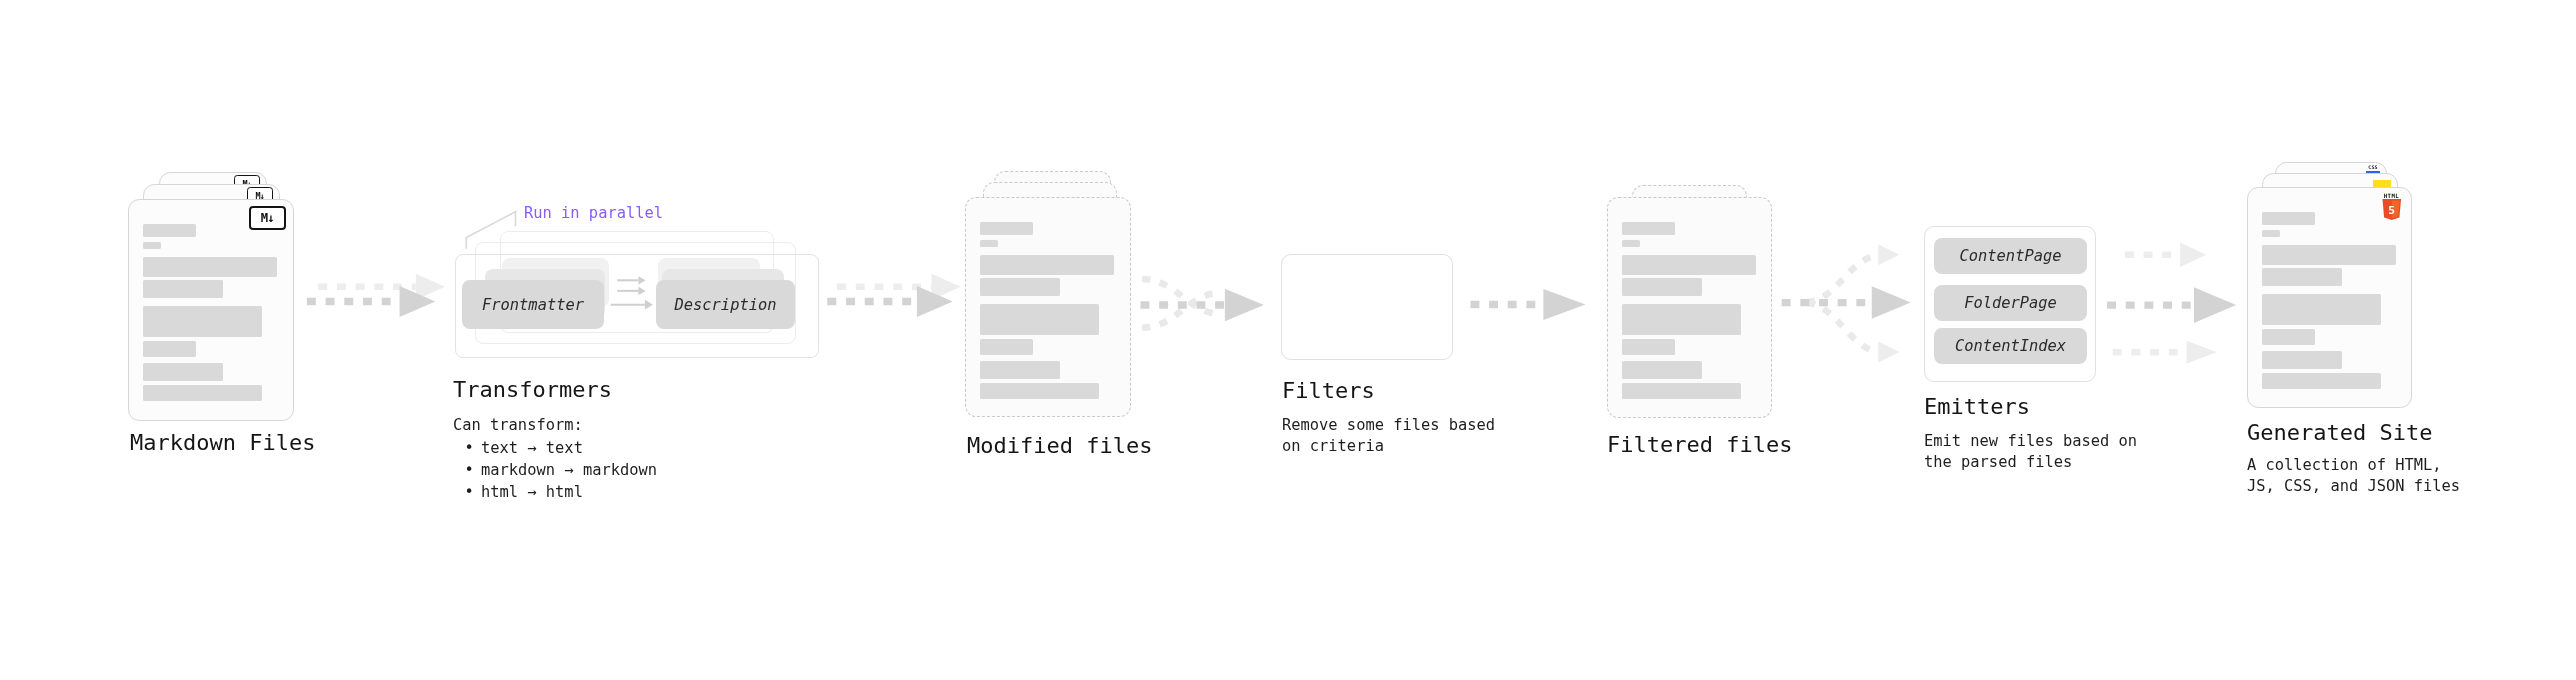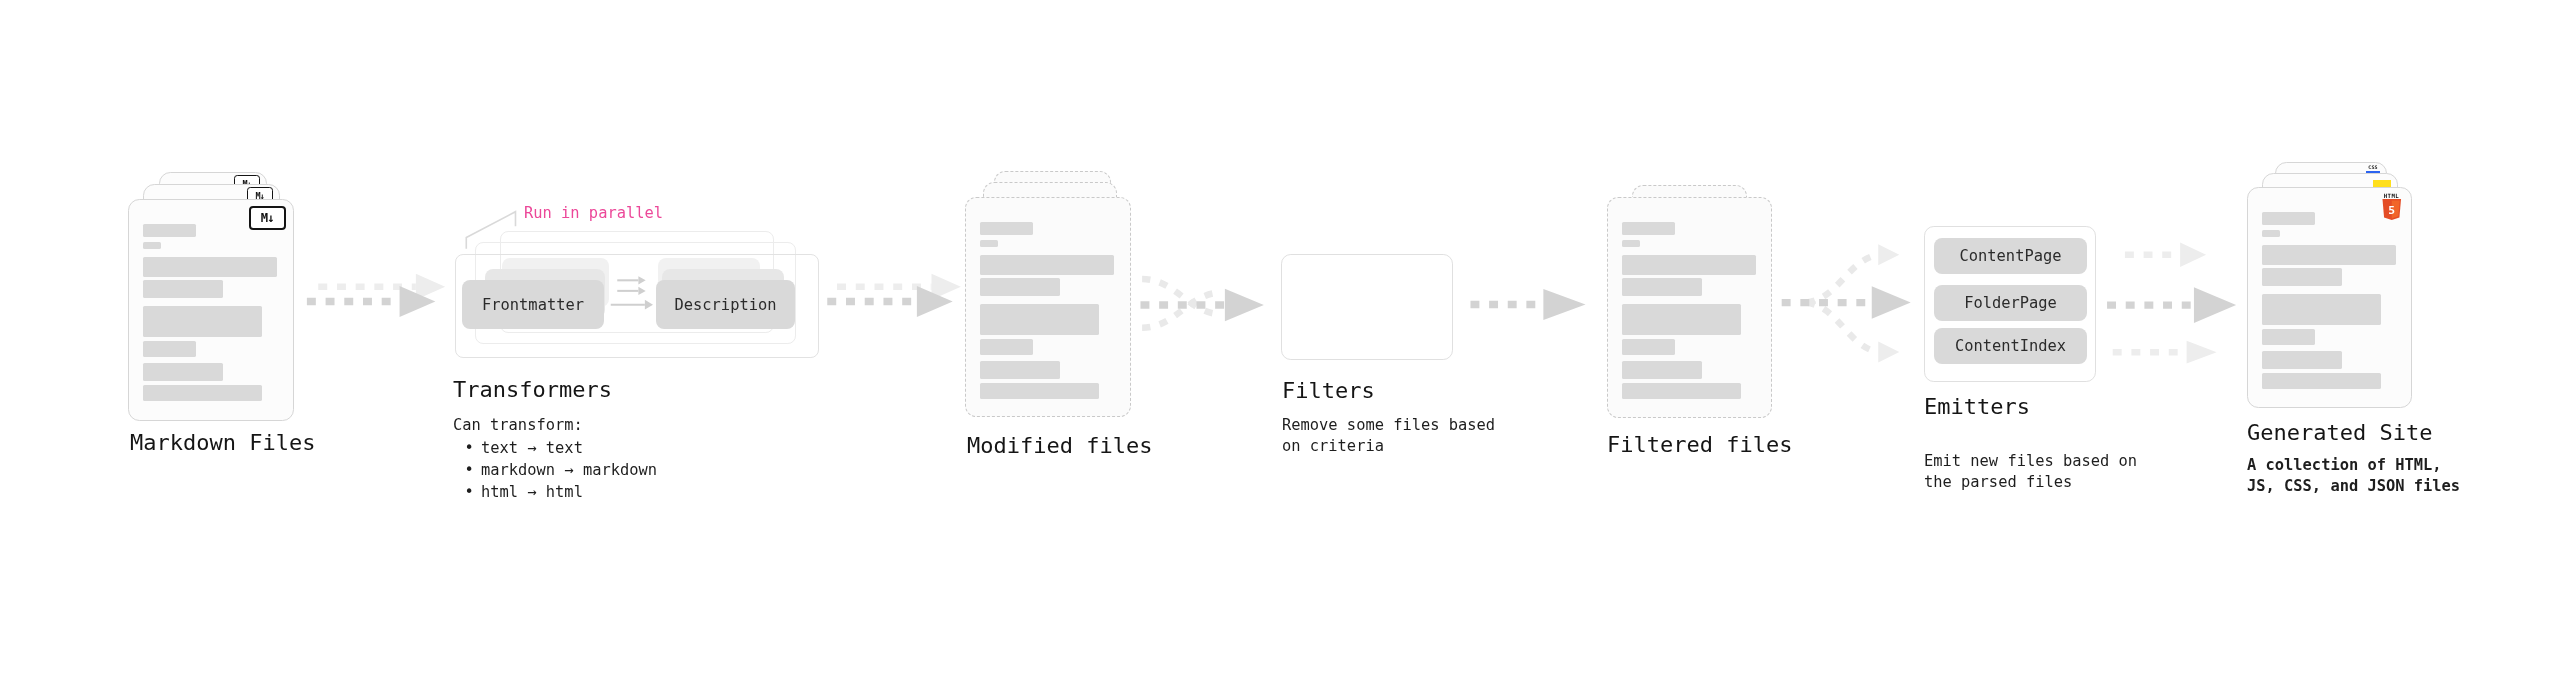--- a/index.html
+++ b/index.html
@@ -37,34 +37,34 @@
   .badge-js{position:absolute;top:5.7px;right:6.5px;width:18px;height:11.4px;background:#ffdf1c;}
   .badge-html5{position:absolute;top:4.9px;right:9.8px;width:19.5px;text-align:center;}
   .badge-html5 .txt{font-size:5.7px;font-weight:bold;color:#111;line-height:6.5px;display:block;letter-spacing:0.4px;}
 
   
   .frame{position:absolute;box-sizing:border-box;border:1.6px solid #ececec;border-radius:8.1px;background:transparent;}
   .frame.front{border-color:#e2e2e2;}
   .pill{
     position:absolute;background:#d9d9d9;border-radius:8.1px;
     display:flex;align-items:center;justify-content:center;
-    font-size:15.4px;color:#2b2b2b;white-space:nowrap;
+    font-size:15.4px;color:#2b2b2b;white-space:nowrap;font-style:italic;
   }
   .pill.g2{background:#e7e7e7;}
   .pill.g3{background:#f1f1f1;}
 
   
   .box{position:absolute;box-sizing:border-box;background:#ffffff;border:1.6px solid #e0e0e0;border-radius:9.8px;}
 
   
   .stage-title{position:absolute;font-size:22px;color:#151515;white-space:nowrap;}
   .stage-sub{position:absolute;font-size:15.4px;line-height:21px;color:#1e1e1e;white-space:pre-line;}
   .bullet-line{display:flex;font-size:15.4px;line-height:22px;color:#1e1e1e;white-space:pre;}
   .bullet-line .dot{margin:0 7.3px 0 11.4px;}
-  .annotation{position:absolute;font-size:15.4px;color:#ec4899;white-space:nowrap;}
+  .annotation{position:absolute;font-size:15.4px;color:#8b5cf6;white-space:nowrap;}
 
   svg{position:absolute;overflow:visible;}
 </style>
 </head>
 <body>
 
 <div id="canvas">
 
   <div class="doc-card" style="left:159px;top:172px;width:108px;height:73px;">
     <div class="md-badge small">M↓</div>
@@ -190,21 +190,21 @@
     <polygon points="126,130 152,143 126,156" fill="#ededed"></polygon>
     <path d="M 7 82 H 118" stroke="#d3d3d3" stroke-width="9" stroke-dasharray="11 12" fill="none"></path>
     <polygon points="118,62 166,82 118,102" fill="#d3d3d3"></polygon>
   </svg>
 
   <div class="box" style="left:1924px;top:226px;width:172px;height:156px;"></div>
   <div class="pill" style="left:1934px;top:238px;width:153px;height:36px;">ContentPage</div>
   <div class="pill" style="left:1934px;top:285px;width:153px;height:36px;">FolderPage</div>
   <div class="pill" style="left:1934px;top:328px;width:153px;height:36px;">ContentIndex</div>
   <div class="stage-title" style="left:1924px;top:394px;">Emitters</div>
-  <div class="stage-sub" style="left:1924px;top:431px;margin-top:20px;">Emit new files based on
+  <div class="stage-sub" style="left:1924px;top:431px;">Emit new files based on
 the parsed files</div>
 
   <svg style="left:2103px;top:236px;" width="138" height="130" viewBox="0 0 170 160">
     <path d="M 27 23 H 95" stroke="#ededed" stroke-width="8" stroke-dasharray="11 12" fill="none"></path>
     <polygon points="95,8 127,23 95,38" fill="#ededed"></polygon>
     <path d="M 5 85 H 112" stroke="#d3d3d3" stroke-width="9" stroke-dasharray="11 12" fill="none"></path>
     <polygon points="112,63 164,85 112,107" fill="#d3d3d3"></polygon>
     <path d="M 12 143 H 103" stroke="#ededed" stroke-width="8" stroke-dasharray="11 12" fill="none"></path>
     <polygon points="103,129 140,143 103,157" fill="#ededed"></polygon>
   </svg>
@@ -232,17 +232,17 @@
         <div class="doc-bar" style="top: 42px; width: 18px; height: 6.5px;"></div>
         <div class="doc-bar" style="top: 57px; width: 134px; height: 19.5px;"></div>
         <div class="doc-bar" style="top: 80px; width: 80px; height: 18px;"></div>
         <div class="doc-bar" style="top: 106px; width: 119px; height: 31px;"></div>
         <div class="doc-bar" style="top: 141px; width: 53px; height: 16.3px;"></div>
         <div class="doc-bar" style="top: 163px; width: 80px; height: 18px;"></div>
         <div class="doc-bar" style="top: 185px; width: 119px; height: 16.3px;"></div>
       </div>
   </div>
   <div class="stage-title" style="left:2247px;top:420px;">Generated Site</div>
-  <div class="stage-sub" style="left:2247px;top:455px;font-weight:bold;">A collection of HTML,
+  <div class="stage-sub" style="left:2247px;top:455px;">A collection of HTML,
 JS, CSS, and JSON files</div>
 
 </div>
 
 
 </body></html>

